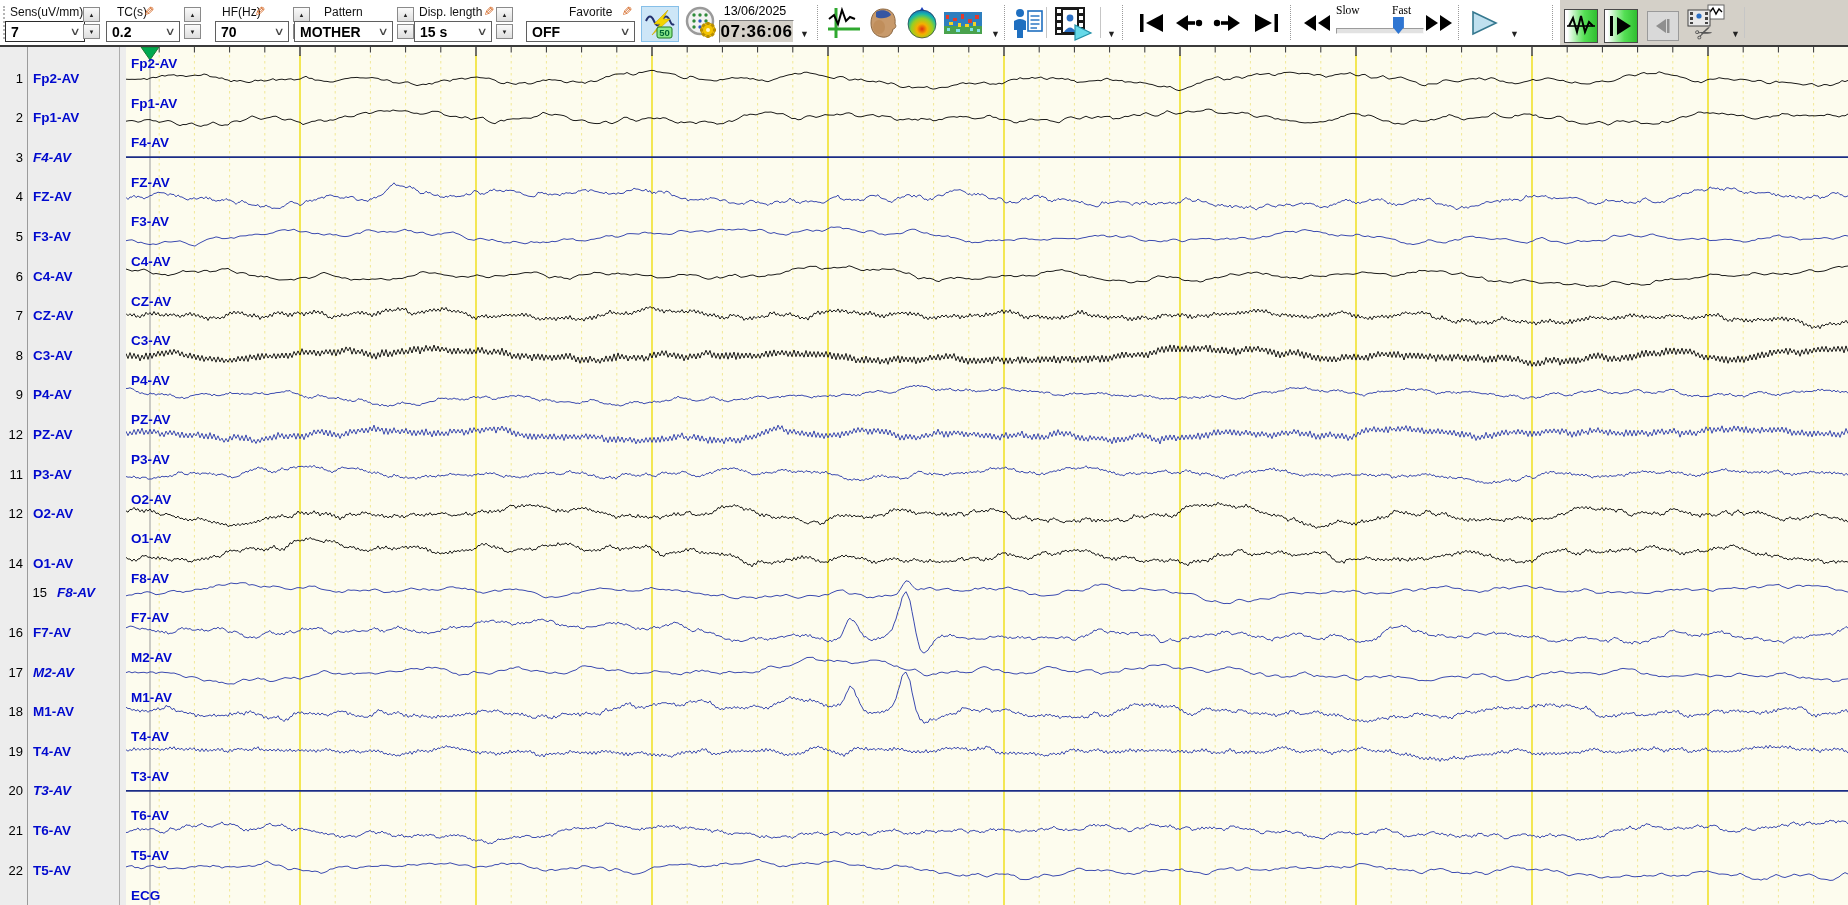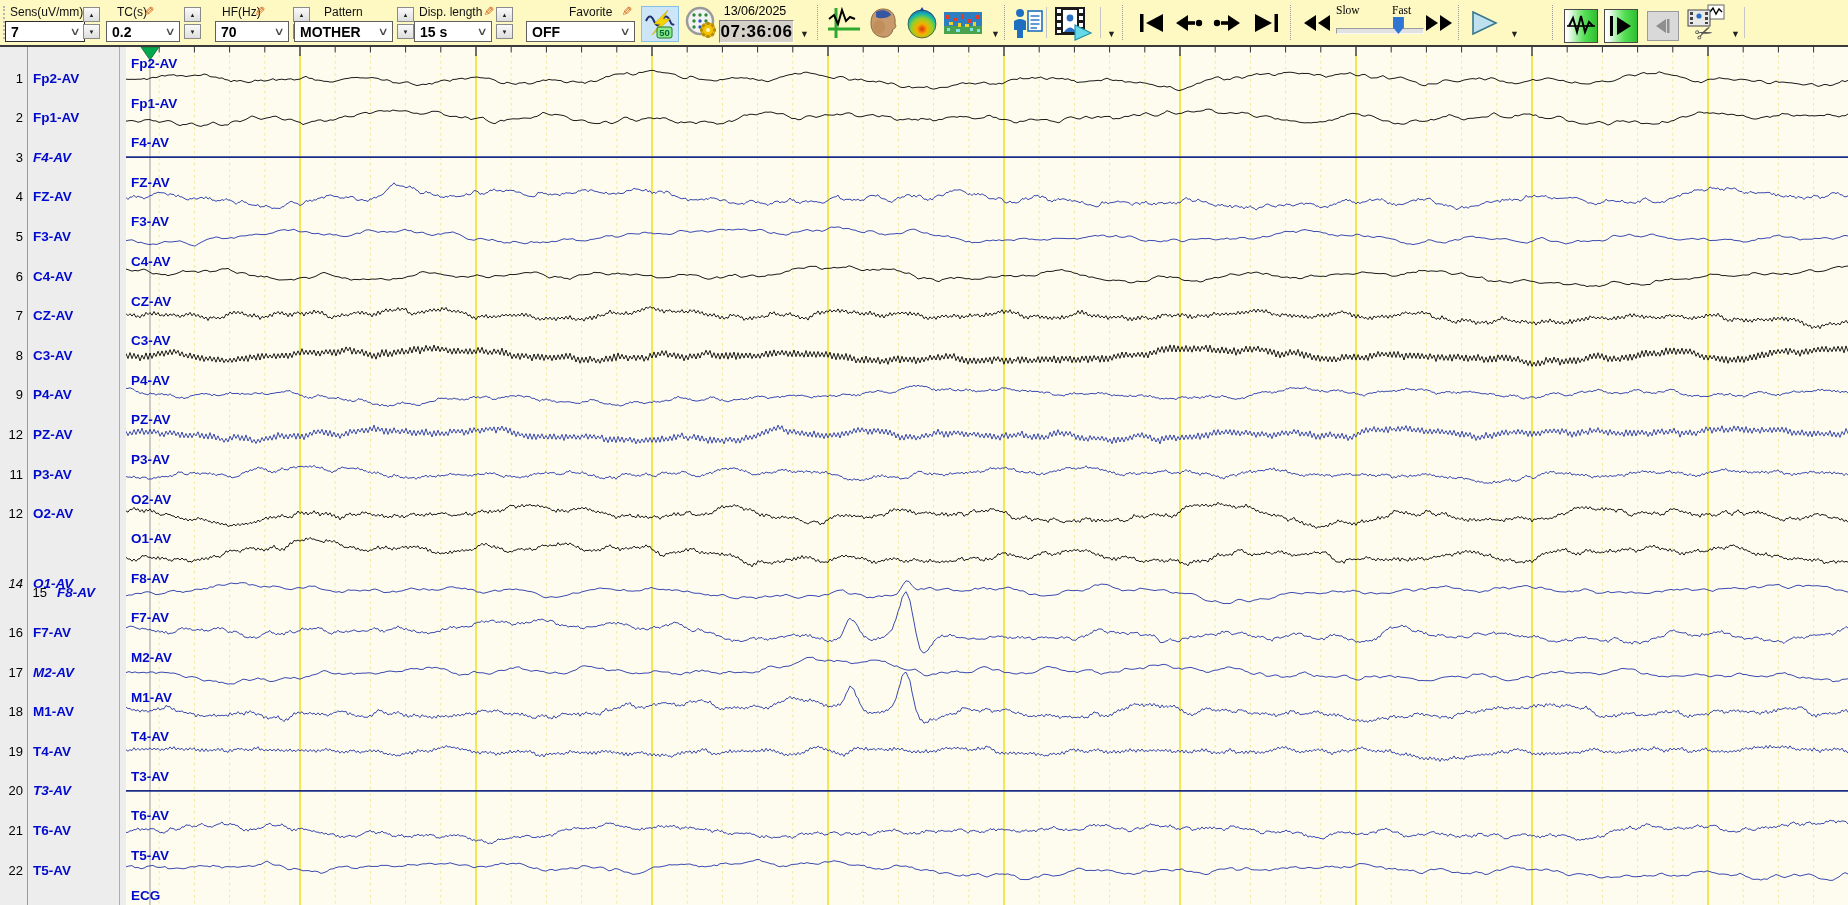--- a/index.html
+++ b/index.html
@@ -1,19 +1,19 @@
 <!DOCTYPE html>
 <html><head>
 <meta charset="utf-8">
 <style>
   html,body{margin:0;padding:0;background:#D4D0C8;}
   body{width:1848px;height:905px;position:relative;overflow:hidden;
        font-family:"Liberation Sans",sans-serif;-webkit-font-smoothing:antialiased;}
   
-  #toolbar{position:absolute;left:0;top:0;width:1848px;height:45px;background:#fef9c3;}
+  #toolbar{position:absolute;left:0;top:0;width:1560px;height:45px;background:#ffffff;}
   #toolbar-underline{position:absolute;left:0;top:45px;width:1848px;height:2px;background:#3A3A3A;}
   .tb-grip{position:absolute;top:6px;height:33px;width:0;border-left:2px dotted #B5B5B5;}
   .tb-sep{position:absolute;top:5px;height:35px;width:0;border-left:1px dotted #9A9A9A;}
   .tb-line{position:absolute;top:7px;height:31px;width:0;border-left:1px solid #C6C6C6;}
   .fld-label{position:absolute;top:5px;font-size:12px;color:#111;white-space:nowrap;}
   .combo{position:absolute;top:21px;height:19px;background:#fff;border:1px solid #5F5F5F;
          display:flex;align-items:center;}
   .combo .val{font-weight:bold;font-size:14px;color:#000;padding-left:5px;flex:1;white-space:nowrap;}
   .combo .chev{font-size:11px;color:#444;padding-right:4px;transform:scaleX(1.4);}
   .spinbtn{position:absolute;width:15px;height:13px;background:linear-gradient(#FAFAFA,#DEDEDE);
@@ -386,21 +386,21 @@
         <span class="ch-name">PZ-AV</span>
       </div>
       <div class="ch-row" style="top: 417px;">
         <span class="ch-num">11</span>
         <span class="ch-name">P3-AV</span>
       </div>
       <div class="ch-row" style="top: 456.6px;">
         <span class="ch-num">12</span>
         <span class="ch-name">O2-AV</span>
       </div>
-      <div class="ch-row" style="top: 526px; font-style: italic;">
+      <div class="ch-row" style="top: 506px;">
         <span class="ch-num">14</span>
         <span class="ch-name">O1-AV</span>
       </div>
       <div class="ch-row" style="top: 535.8px; margin-left: 24px;">
         <span class="ch-num">15</span>
         <span class="ch-name" style="font-style: italic;">F8-AV</span>
       </div>
       <div class="ch-row" style="top: 575.4px;">
         <span class="ch-num">16</span>
         <span class="ch-name">F7-AV</span>

